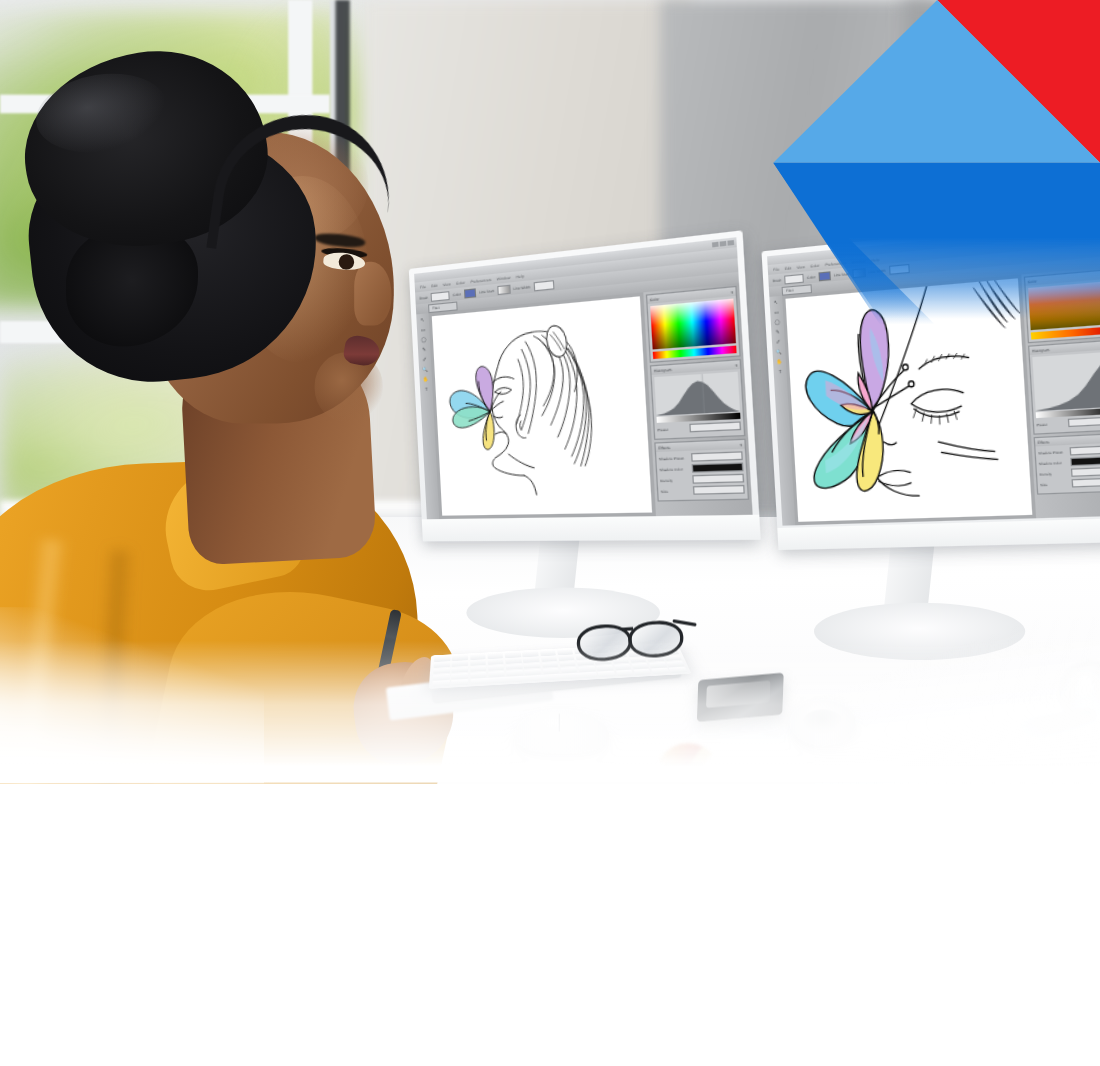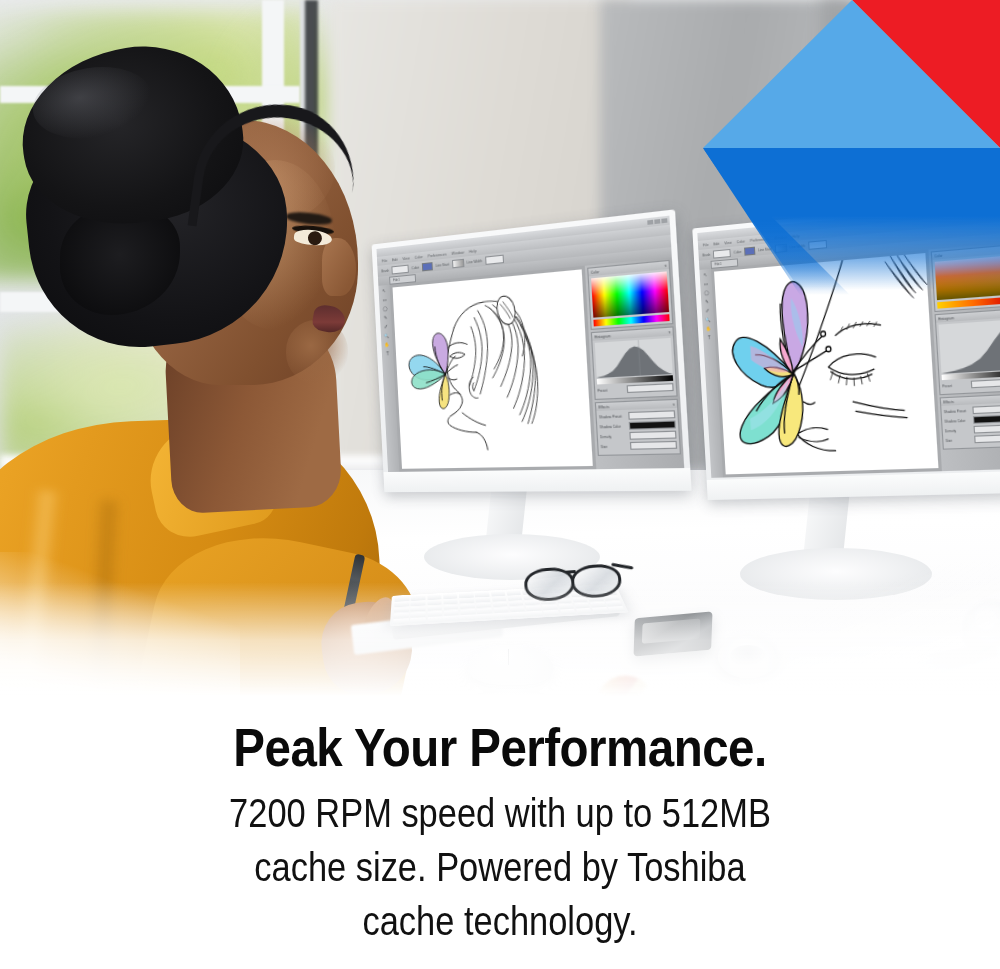--- a/index.html
+++ b/index.html
@@ -1084,22 +1084,14 @@
 
         <polygon points="13,148 162,0 310,148" fill="#56A9E8"></polygon>
 
         <polygon points="13,148 310,148 310,290 110,290" fill="url(#bluefade)"></polygon>
         <polygon points="13,148 160,295 110,295" fill="url(#bluefade)"></polygon>
       </svg>
     </div>
 
   </div>
 
-  <div class="caption">
-    <div class="headline">Peak Your Performance.</div>
-    <div class="subtext">
-      <div>7200 RPM speed with up to 512MB</div>
-      <div>cache size. Powered by Toshiba</div>
-      <div>cache technology.</div>
-    </div>
-  </div>
 
 </div>
 
 </body></html>

